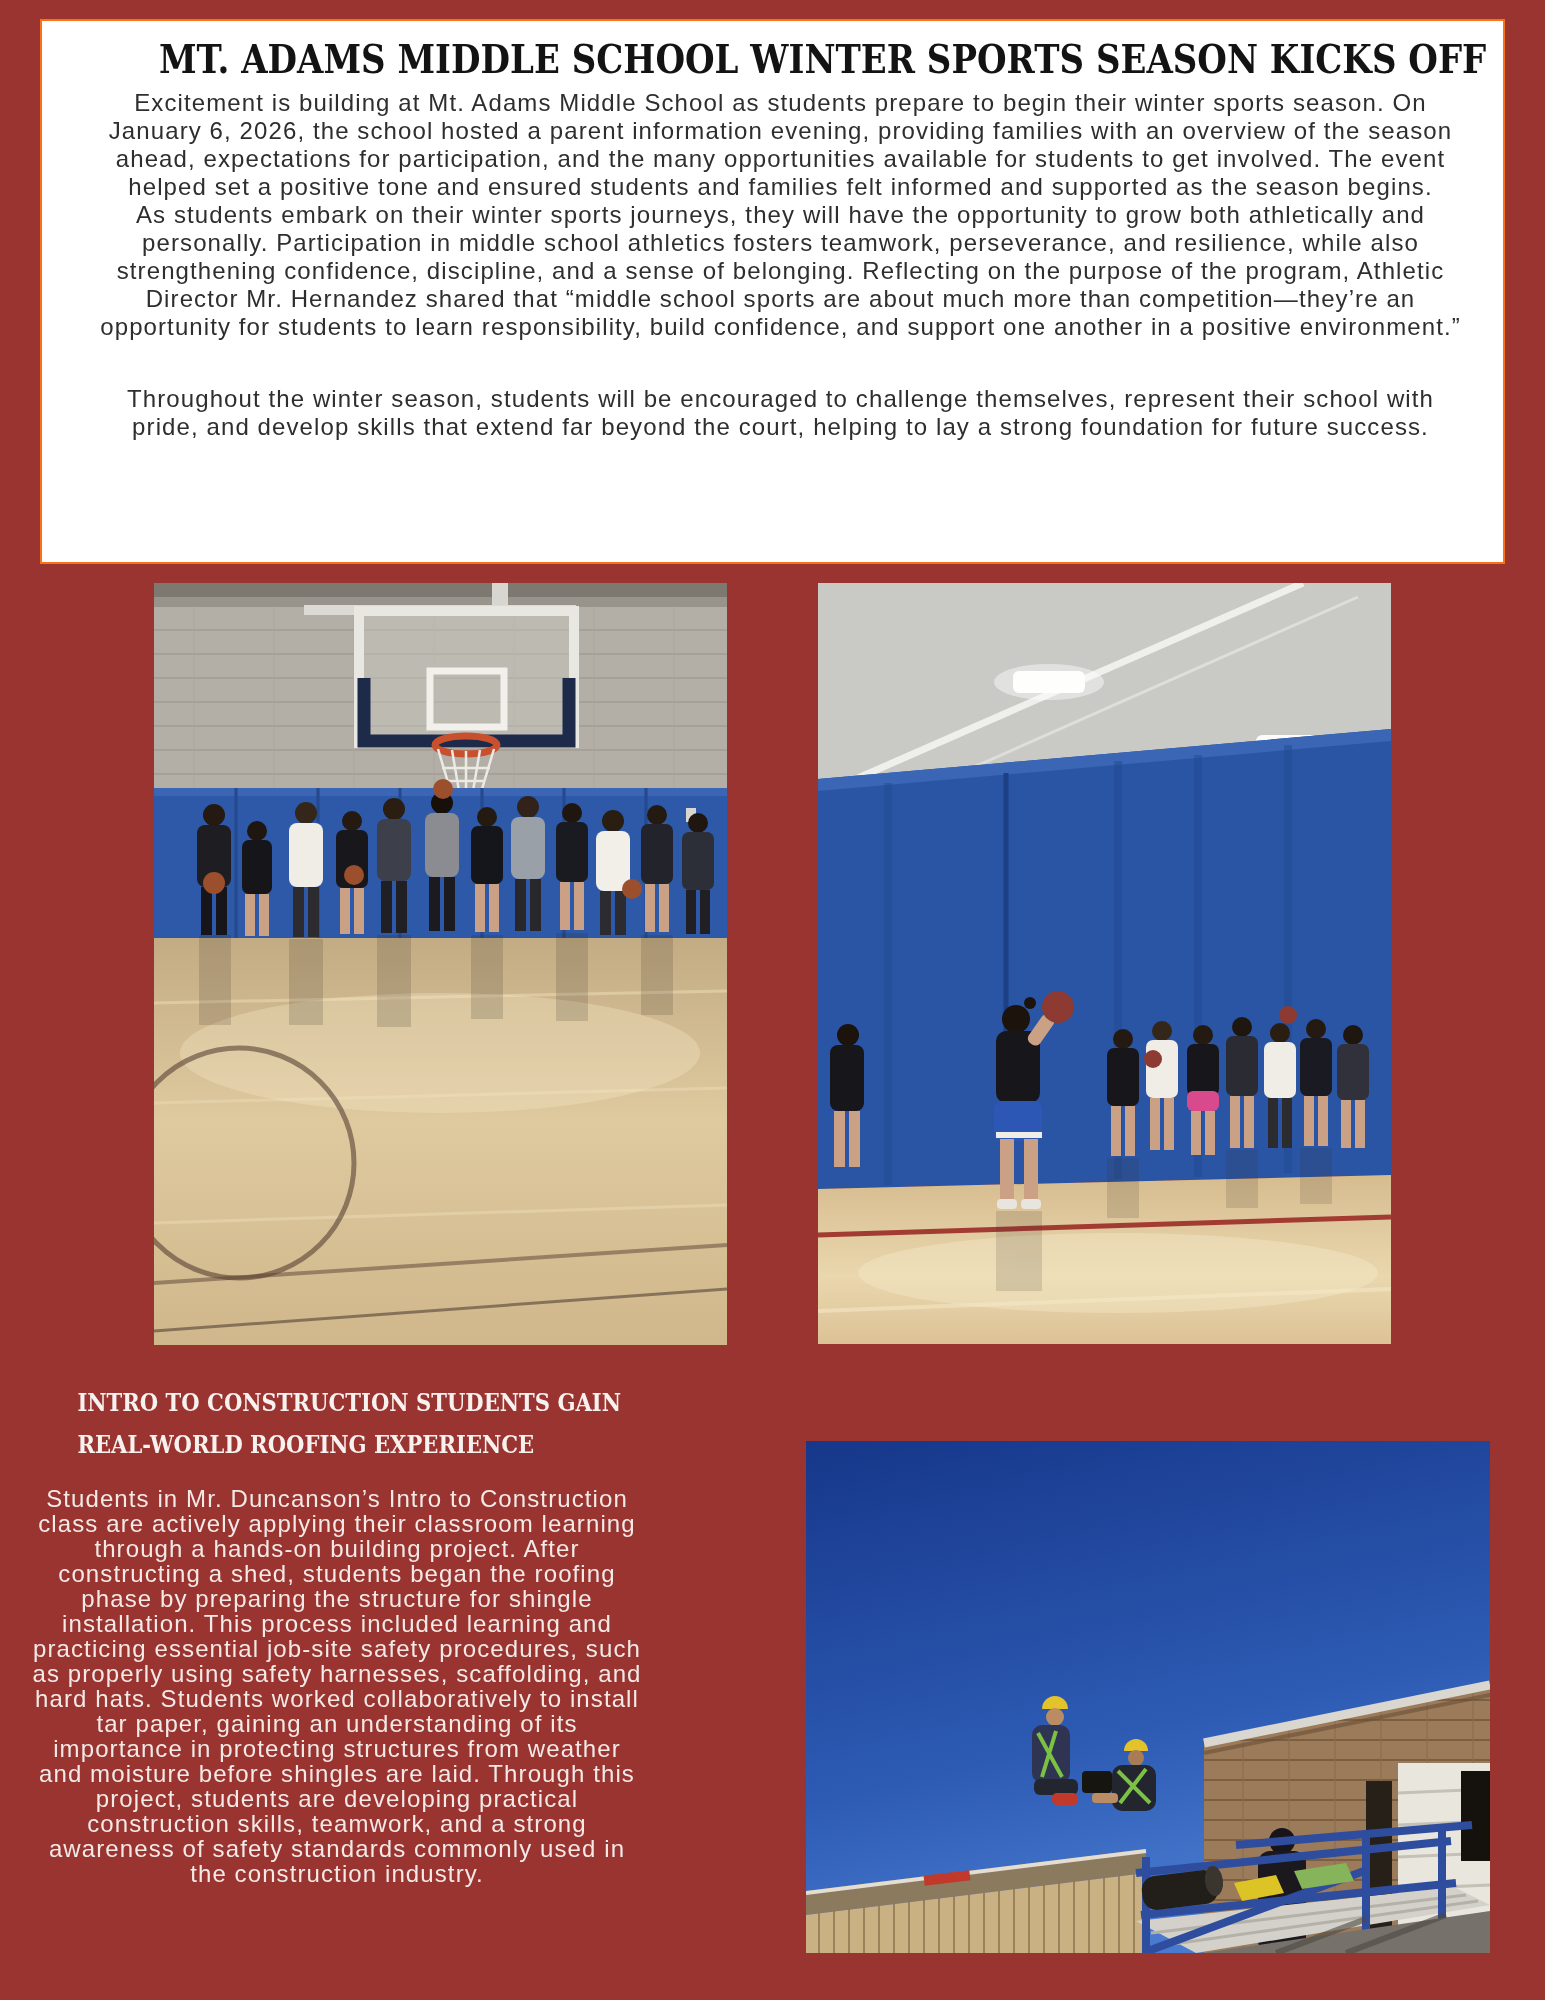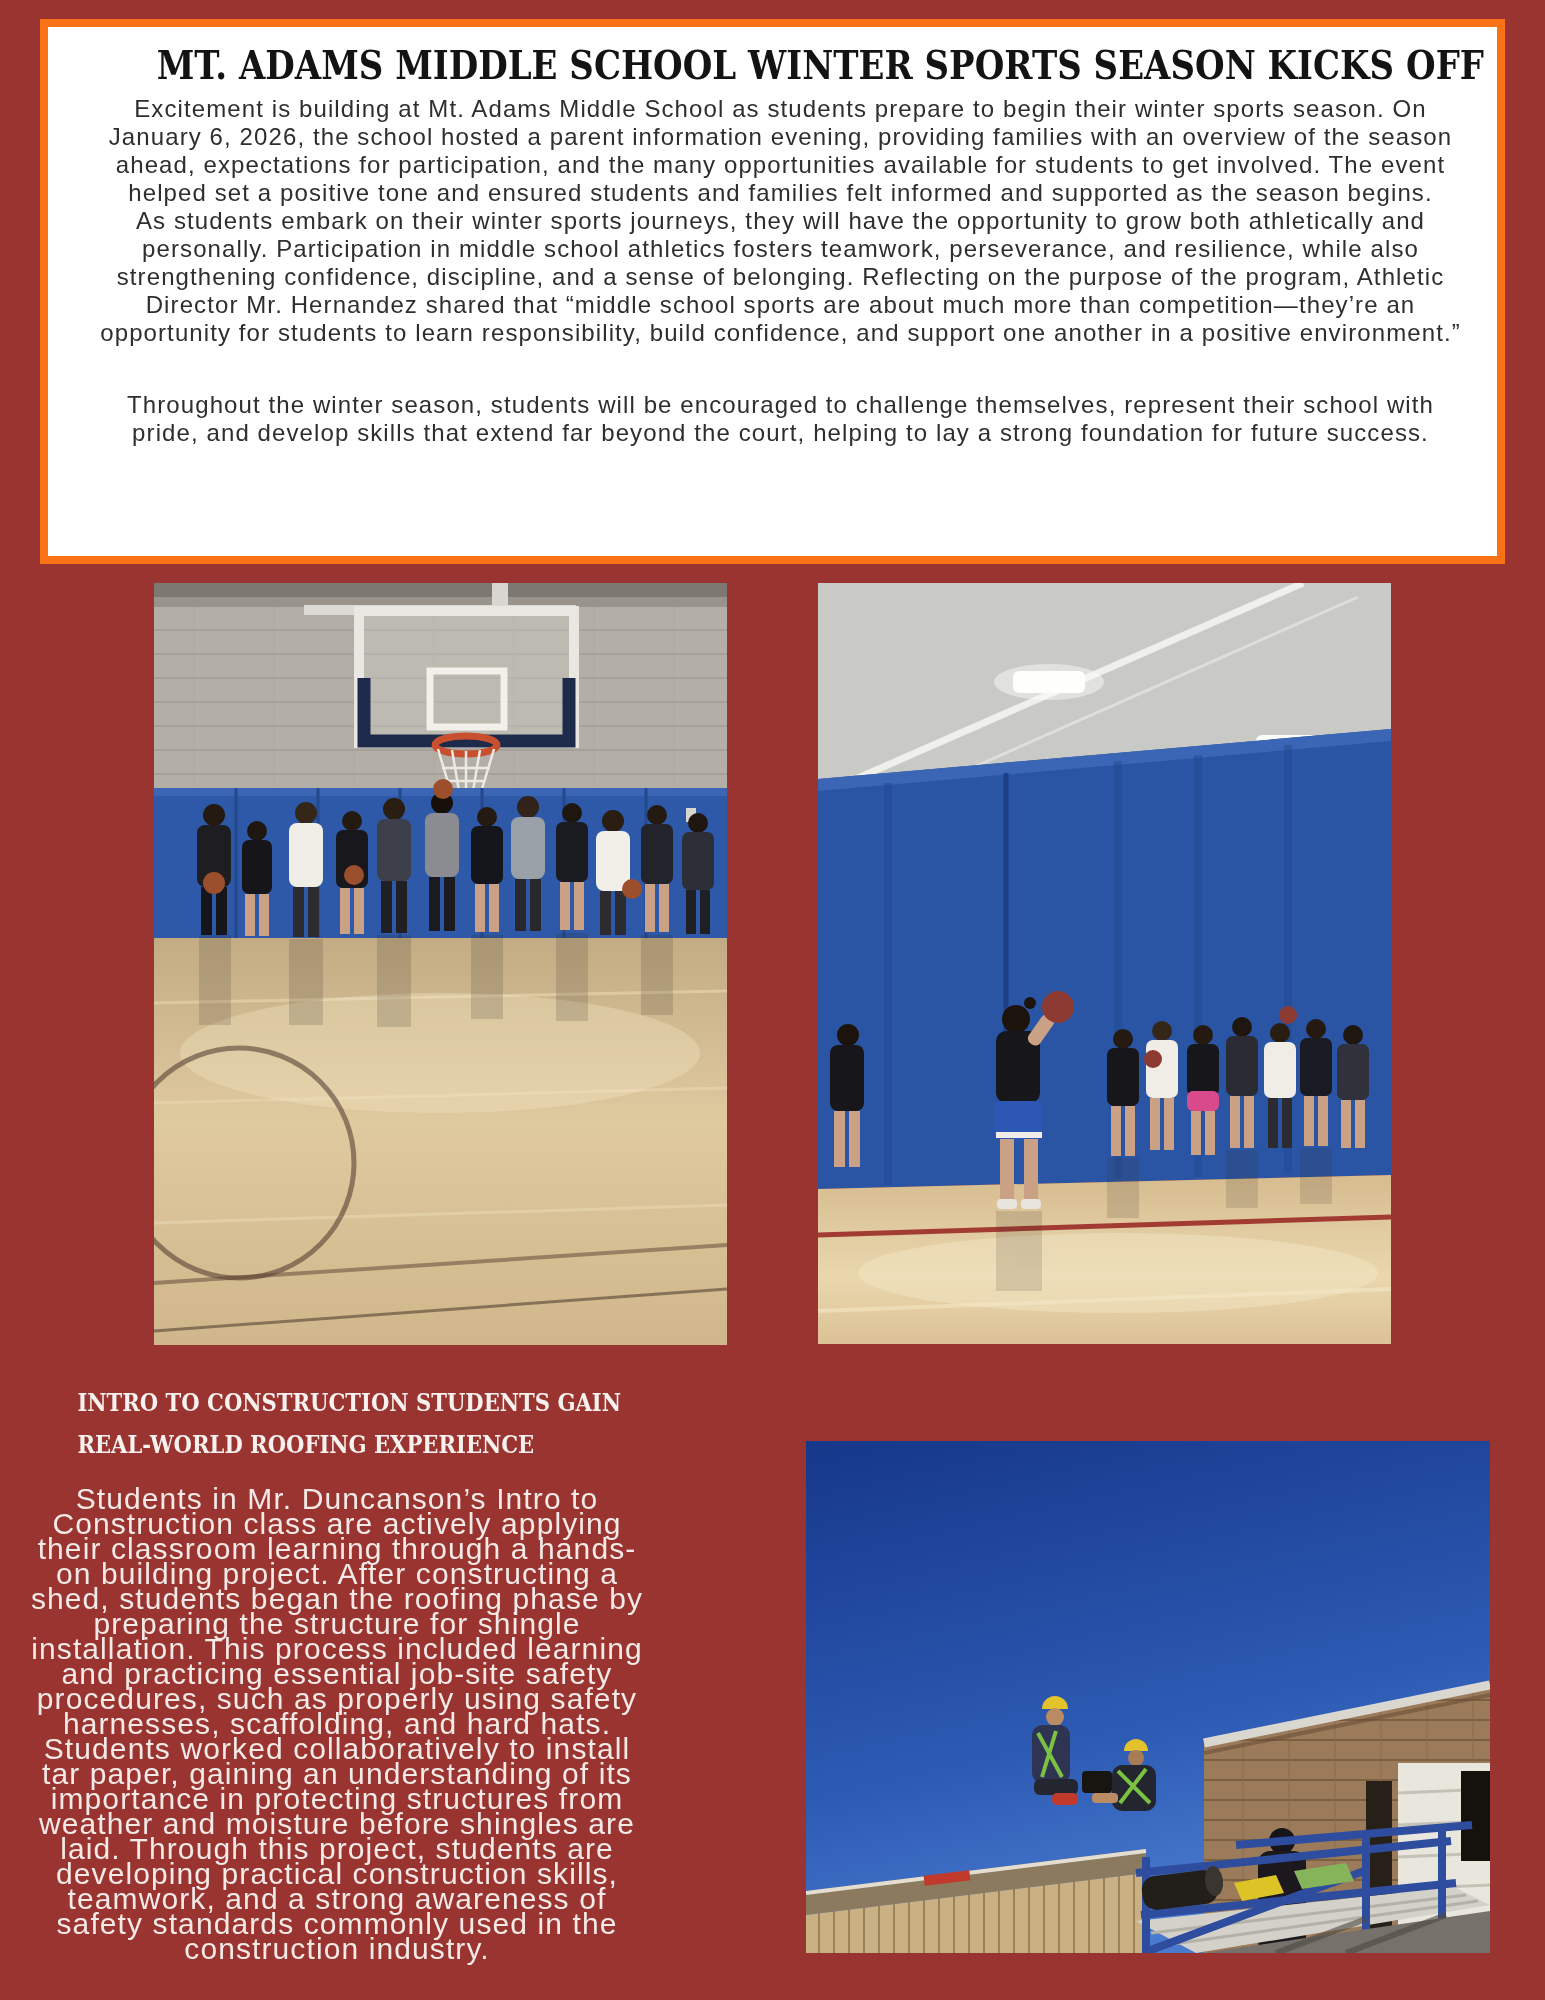--- a/index.html
+++ b/index.html
@@ -8,23 +8,24 @@
     background:#9a3430;
     position:relative;
     font-family:"Liberation Sans",sans-serif;
     overflow:hidden;
   }
   
   .article-box{
     position:absolute;left:40px;top:19px;
     width:1465px;height:545px;
     background:#ffffff;
-    border:8px solid #f97316;
+    border:2px solid #f97316;
     box-sizing:border-box;
     text-align:center;
+    padding-left:8px;
   }
   .article-title{
     margin-top:14px;
     font-family:"DejaVu Serif","Liberation Serif",serif;
     font-weight:bold;
     font-size:40px;
     color:#131313;
     white-space:nowrap;
     transform:scaleX(0.85);
     transform-origin:center;
@@ -60,21 +61,21 @@
     color:#f7f1ef;
   }
   .construction-heading .hline{
     white-space:nowrap;
     transform:scaleX(0.88);
     transform-origin:center;
   }
   .construction-body{
     position:absolute;left:28px;top:1486px;width:618px;
     text-align:center;
-    font-size:30px;
+    font-size:24px;
     line-height:25px;
     letter-spacing:1.1px;
     color:#f3eae7;
   }
 </style>
 </head>
 <body>
 
 <div class="article-box">
   <div class="article-title">MT. ADAMS MIDDLE SCHOOL WINTER SPORTS SEASON KICKS OFF</div>

